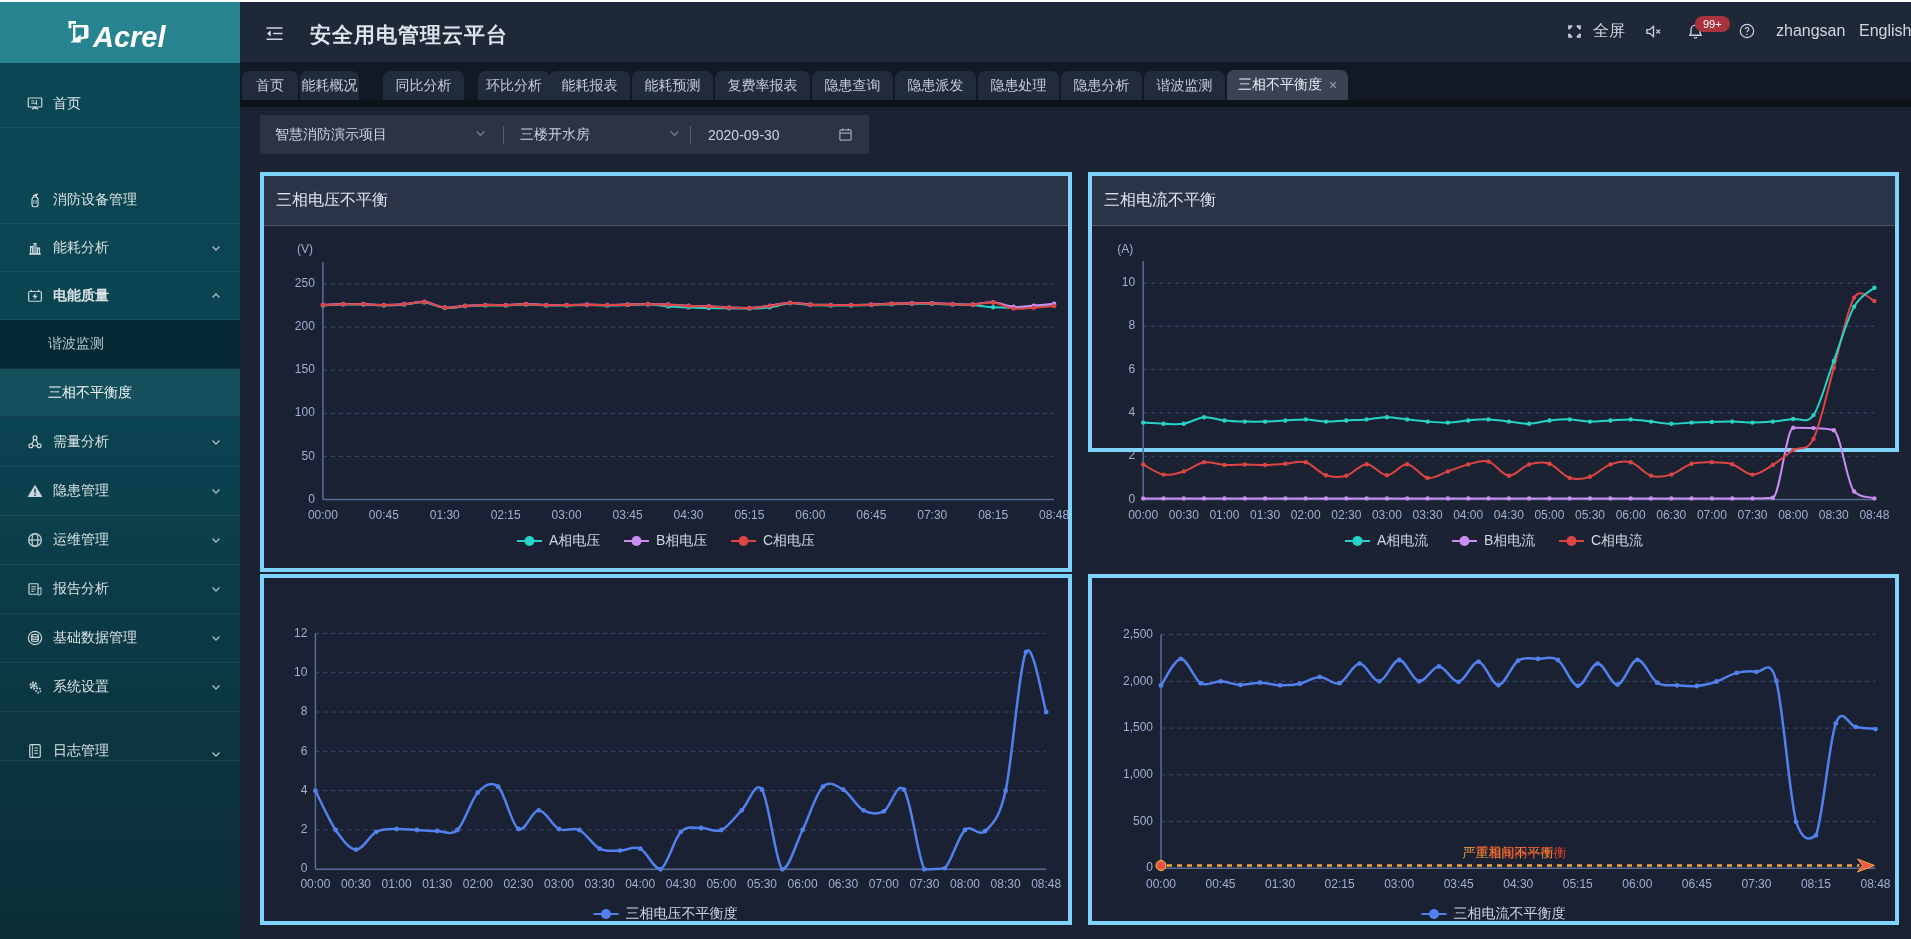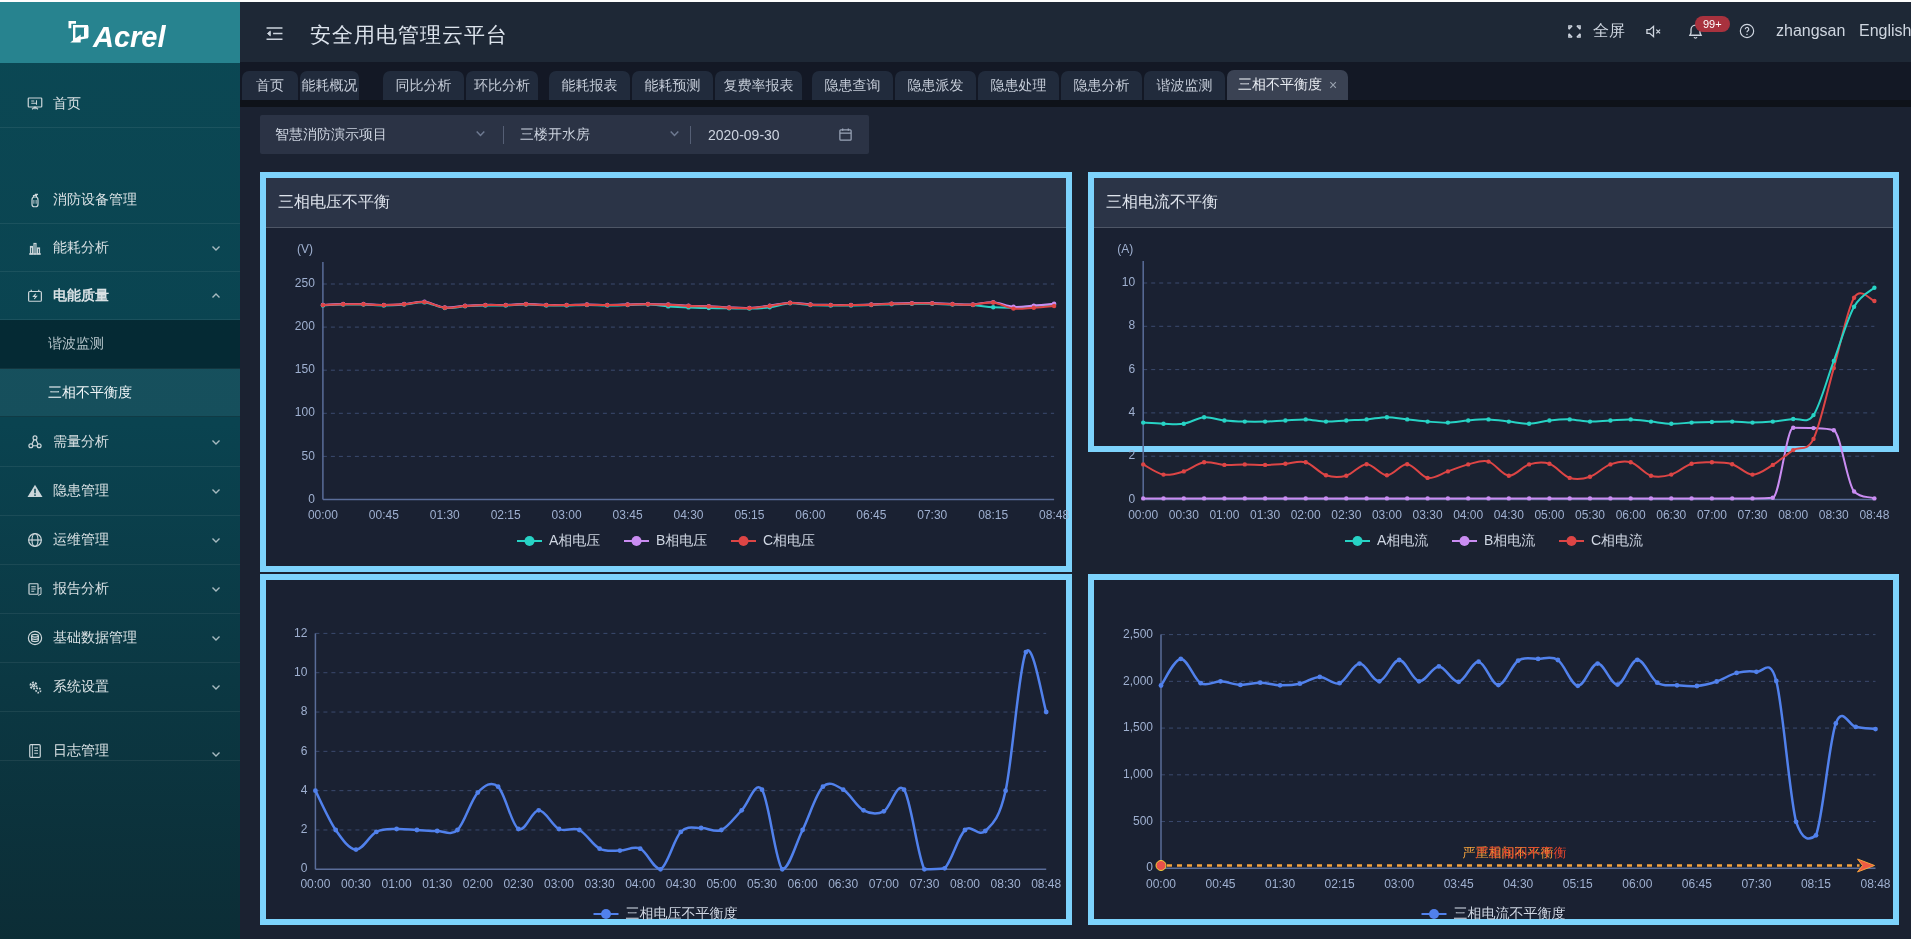--- a/index.html
+++ b/index.html
@@ -13,49 +13,49 @@
 .item .mi { margin-left:26px; }
 .item span { margin-left:9px; }
 .item .ch { position:absolute; right:18px; }
 .sub { position:absolute; left:0; width:240px; height:48px; display:flex; align-items:center; font-size:14px; }
 .sub span { margin-left:48px; }
 .sub1 { background:rgba(1,22,30,0.55); color:#b6c5cb; border-bottom:1px solid rgba(255,255,255,0.06); height:49px; }
 .sub2 { background:rgba(140,190,205,0.10); color:#f2f7f9; border-bottom:1px solid rgba(0,0,0,0.25); }
 
 #header { position:absolute; left:240px; top:0; width:1671px; height:62px; background:#1e2836; }
 #collapse { position:absolute; left:265px; top:26px; }
-#title { position:absolute; left:310px; top:21px; z-index:6; font-size:21px; font-weight:normal; color:#dde4ed; letter-spacing:1px; }
+#title { position:absolute; left:310px; top:21px; z-index:6; font-size:21px; font-weight:bold; color:#dde4ed; letter-spacing:1px; }
 .hr-item { position:absolute; top:0; height:62px; z-index:6; display:flex; align-items:center; color:#cfd6e0; font-size:15px; }
 
 #tabbar { position:absolute; left:240px; top:62px; width:1671px; height:45px; background:#131825; }
 .tab { position:absolute; top:9px; height:29px; background:#212b3c; border-radius:7px 7px 0 0; color:#c6cdd9; font-size:14px; display:flex; align-items:center; justify-content:center; }
 .tab.active { background:#3a4253; color:#e9edf3; top:8px; height:30px; }
 .tab .x { margin-left:7px; color:#9aa3b0; font-size:14px; }
 #tabstrip { position:absolute; left:240px; top:100px; width:1671px; height:7px; background:#0e1219; }
 
 #filter { position:absolute; left:260px; top:115px; width:609px; height:39px; background:#2b3345; border-radius:2px; display:flex; align-items:center; color:#ccd3df; font-size:14px; }
 #filter .sep { width:1px; height:18px; background:#555f75; margin:0 1px; }
 #filter svg { flex:none; }
 
-.panel { position:absolute; background:#1a2132; border:6px solid #7dd3fc; }
+.panel { position:absolute; background:#1a2132; border:4px solid #7dd3fc; }
 .ptitle { position:absolute; left:0; top:0; width:100%; height:50px; background:#2b3447; border-bottom:1px solid #4e5666; color:#dfe4ed; font-size:16px; display:flex; align-items:center; padding-left:12px; }
 #charts { position:absolute; left:0; top:0; z-index:8; pointer-events:none; }
 </style></head>
 <body>
 <div id="page">
 <div id="topline"></div>
 <div id="header"></div>
 <div id="tabbar">
       <div class="tab" style="left:2px;width:56px">首页</div>
       <div class="tab" style="left:60px;width:59px">能耗概况</div>
       <div class="tab" style="left:143px;width:81px">同比分析</div>
-      <div class="tab" style="left:226px;width:72px">环比分析</div>
+      <div class="tab" style="left:238px;width:72px">环比分析</div>
       <div class="tab" style="left:309px;width:81px">能耗报表</div>
       <div class="tab" style="left:392px;width:81px">能耗预测</div>
-      <div class="tab" style="left:475px;width:87px">复费率报表</div>
+      <div class="tab" style="left:475px;width:95px">复费率报表</div>
       <div class="tab" style="left:572px;width:81px">隐患查询</div>
       <div class="tab" style="left:655px;width:81px">隐患派发</div>
       <div class="tab" style="left:738px;width:81px">隐患处理</div>
       <div class="tab" style="left:821px;width:81px">隐患分析</div>
       <div class="tab" style="left:904px;width:81px">谐波监测</div>
       <div class="tab active" style="left:987px;width:121px">三相不平衡度<span class="x">×</span></div>
     </div>
 <div id="tabstrip"></div>
 <div id="collapse" style="position:absolute;z-index:6;left:265px;top:26px;"><svg viewBox="0 0 20 16" width="19" height="15" fill="none" stroke="#ccd3dd" stroke-width="1.6">
         <path d="M1.5 2h17M8.5 8h10M1.5 14h17"></path>

